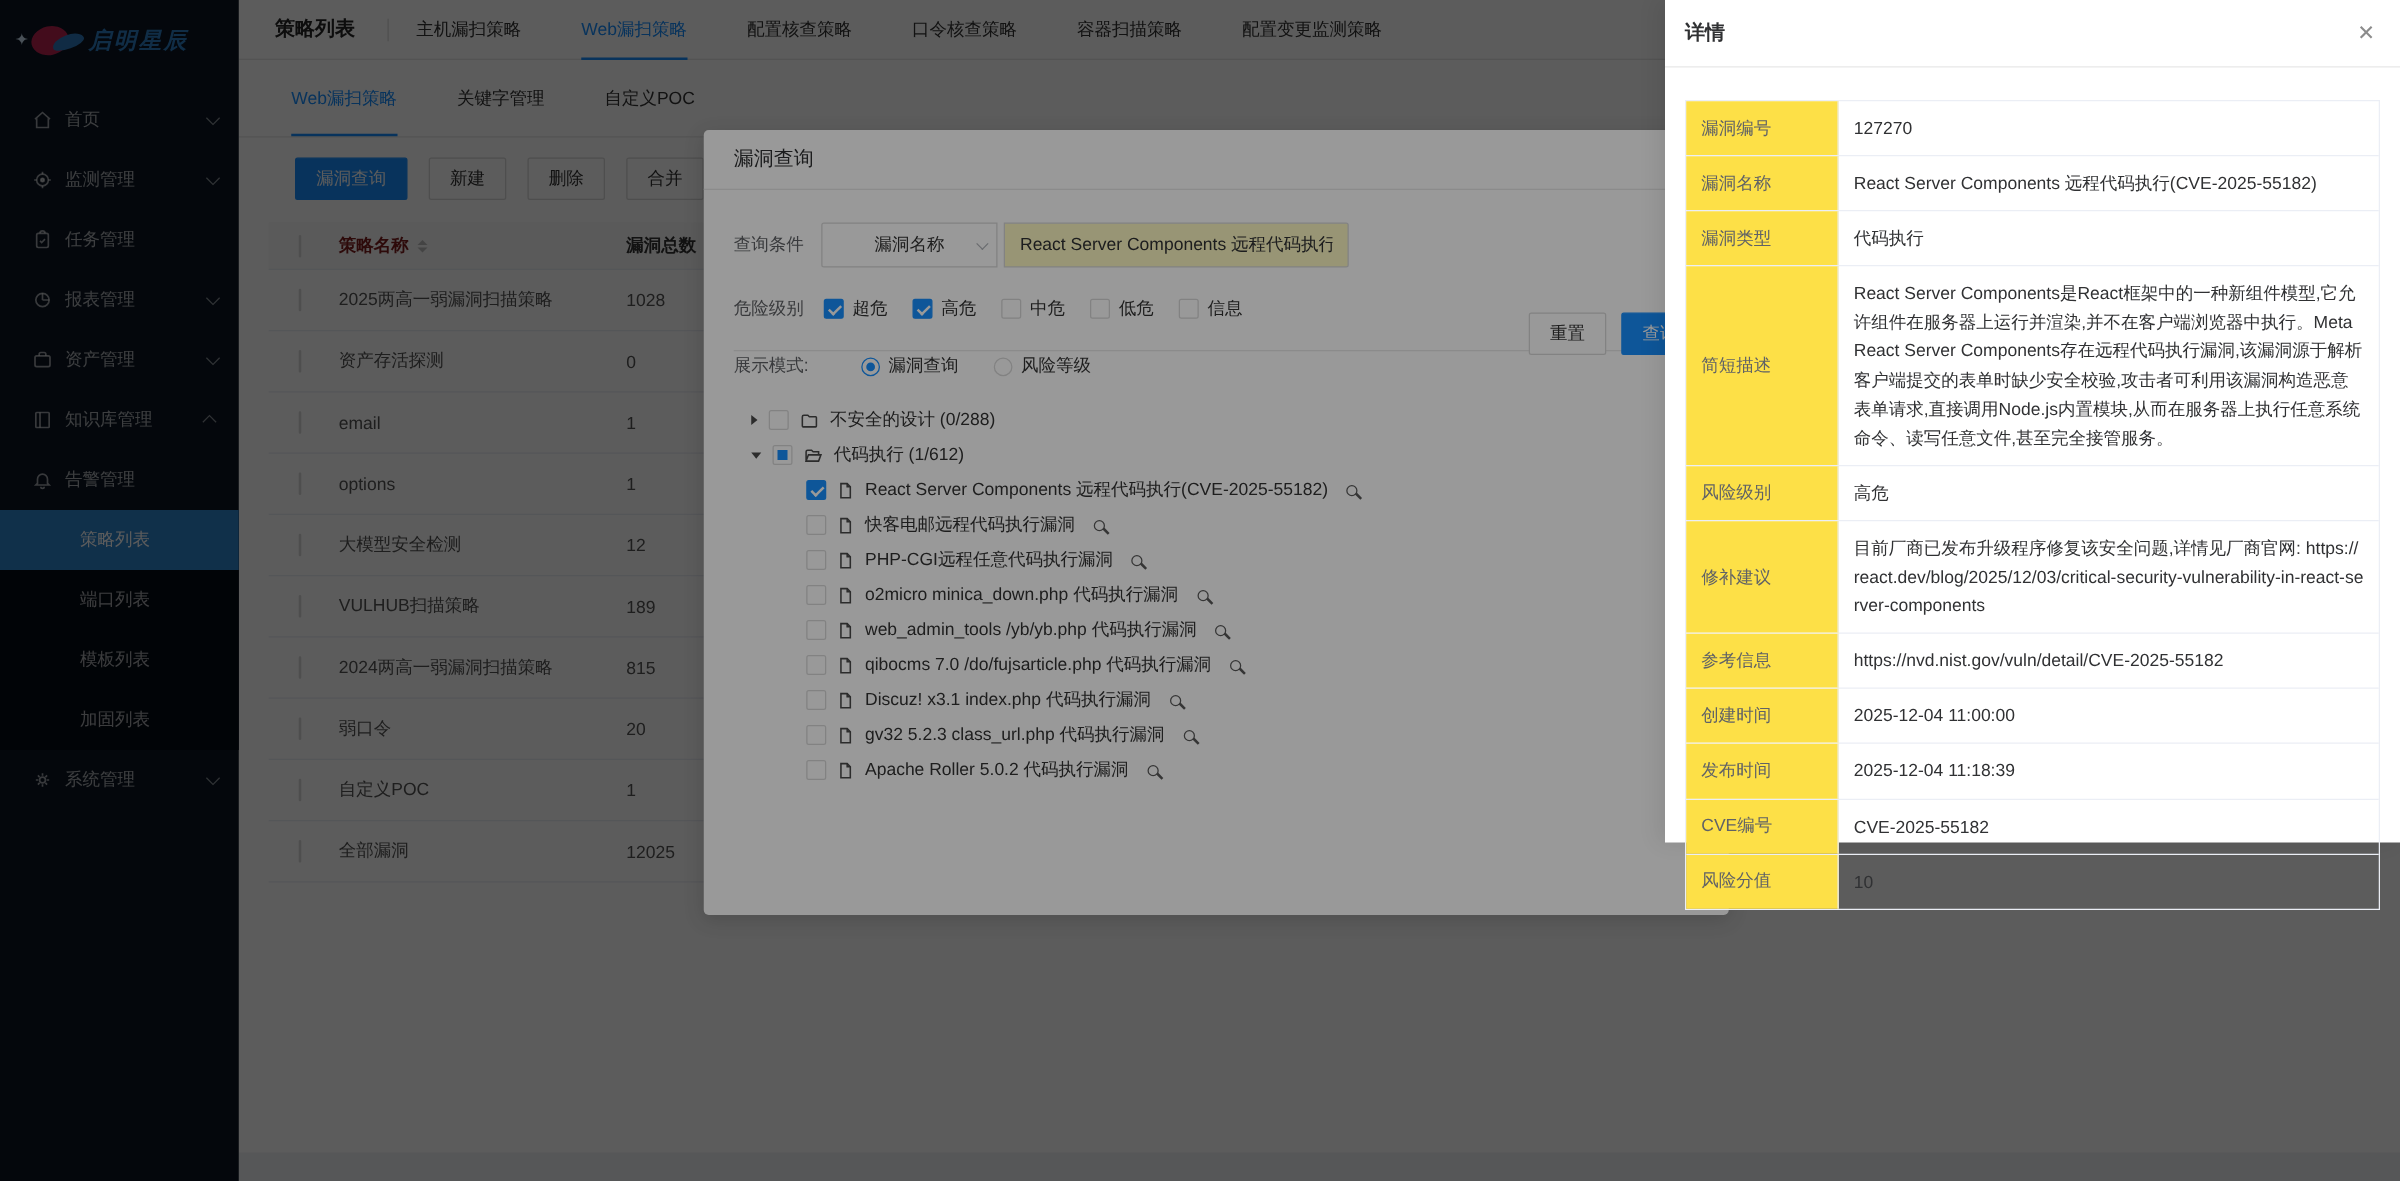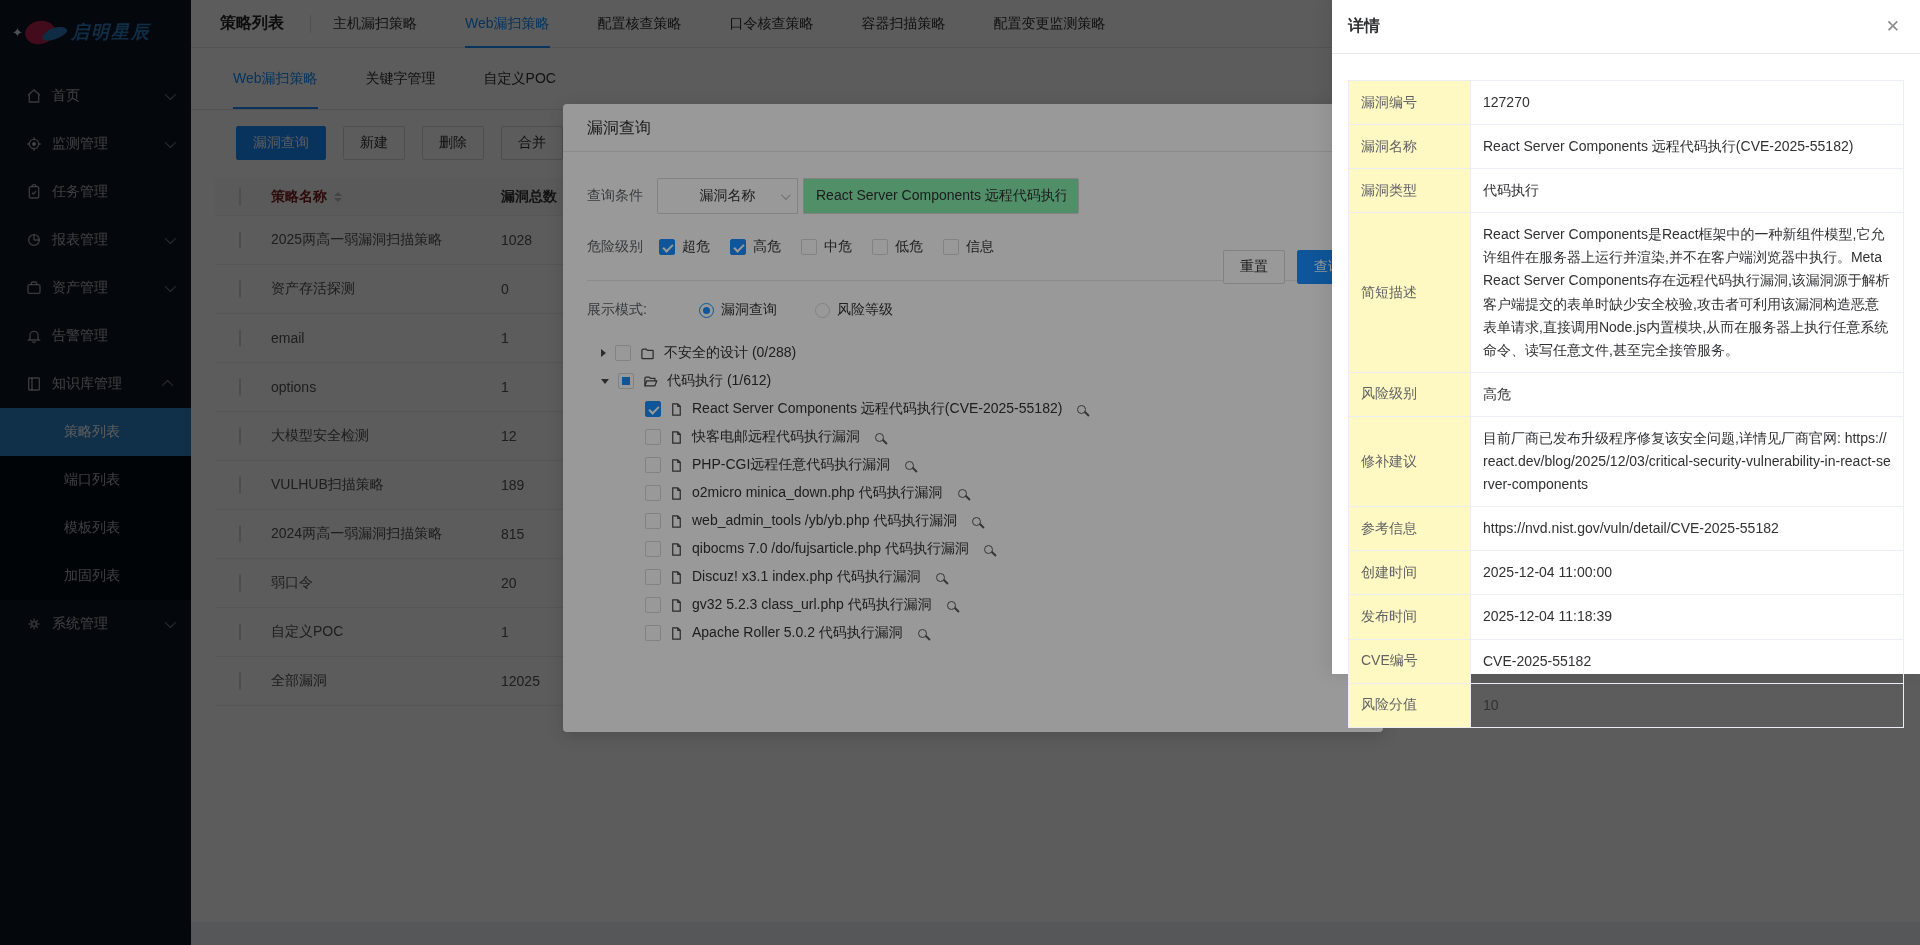--- a/index.html
+++ b/index.html
@@ -67,27 +67,27 @@
   .mask-drawer { z-index:60; }
 
   
   .modal { position:absolute; left:563px; top:104px; width:820px; height:628px; background:#fff; border-radius:4px; z-index:50; box-shadow:0 4px 16px rgba(0,0,0,0.15); }
   .m-head { height:48px; line-height:48px; padding:0 24px; border-bottom:1px solid #e8e8e8; font-size:16px; font-weight:500; color:#303133; }
   .m-body { position:relative; padding:26px 24px 0; }
   .qrow { display:flex; align-items:center; }
   .qlabel { color:#606266; margin-right:14px; white-space:nowrap; }
   .sel { width:141px; height:36px; border:1px solid #d9d9d9; border-radius:2px 0 0 2px; display:flex; align-items:center; justify-content:center; position:relative; color:#333; background:#fff; cursor:pointer; }
   .sel .schev { position:absolute; right:9px; width:7px; height:7px; border-right:1.3px solid #b0b3b8; border-bottom:1.3px solid #b0b3b8; transform:rotate(45deg) translateY(-2px); }
-  .inp { width:276px; height:36px; border:1px solid #d9d9d9; border-radius:0 2px 2px 0; margin-left:5px; padding:0 12px; font-size:14px; color:#303133; font-family:inherit; background:#86efac; }
+  .inp { width:276px; height:36px; border:1px solid #d9d9d9; border-radius:0 2px 2px 0; margin-left:5px; padding:0 12px; font-size:14px; color:#303133; font-family:inherit; background:#fef9c3; }
   .risk-row { margin-top:24px; display:flex; align-items:center; gap:14px; }
   .risk-row .qlabel { margin-right:2px; }
   .ck-item { display:flex; align-items:center; gap:7px; cursor:pointer; color:#333; margin-right:6px; }
   .m-buttons { position:absolute; top:98px; right:24px; display:flex; gap:12px; }
   .m-hr { border:none; border-top:1px solid #e8e8e8; margin:24px 0 0; }
-  .mode-row { margin-top:20px; display:flex; align-items:center; gap:38px; }
+  .mode-row { margin-top:3px; display:flex; align-items:center; gap:28px; }
   .rd-item { display:flex; align-items:center; gap:7px; cursor:pointer; color:#333; }
   .rd { width:15px; height:15px; border:1px solid #d9d9d9; border-radius:50%; background:#fff; position:relative; flex:none; }
   .rd.sel2 { border-color:#1890ff; }
   .rd.sel2::after { content:''; position:absolute; inset:3px; border-radius:50%; background:#1890ff; }
   .tree { margin-top:20px; }
   .trow { height:28px; display:flex; align-items:center; color:#333; }
   .trow.group { padding-left:14px; gap:9px; }
   .trow.leaf { padding-left:58px; gap:8px; }
   .caret { width:0; height:0; border-left:5px solid #4a4a4a; border-top:4px solid transparent; border-bottom:4px solid transparent; flex:none; }
   .caret.open { border-left:4px solid transparent; border-right:4px solid transparent; border-top:5px solid #4a4a4a; border-bottom:none; }
@@ -99,21 +99,21 @@
 
   
   .drawer { position:absolute; right:0; top:0; width:588px; height:674px; background:#fff; z-index:70; box-shadow:-6px 0 16px rgba(0,0,0,0.08); }
   .d-head { height:54px; padding:0 20px 0 16px; display:flex; align-items:center; justify-content:space-between; border-bottom:1px solid #e8e8e8; }
   .d-title { font-size:16px; font-weight:600; color:#303133; }
   .d-close { color:#8c8c8c; font-size:17px; cursor:pointer; line-height:1; }
   .d-body { padding:26px 16px 0; }
   .fields { border:1px solid #ebeef5; }
   .frow { display:flex; border-bottom:1px solid #ebeef5; }
   .frow:last-child { border-bottom:none; }
-  .flabel { width:122px; flex:none; background:#fef9c3; border-right:1px solid #ebeef5; padding:10px 12px; color:#606266; display:flex; align-items:center; }
+  .flabel { width:122px; flex:none; background:#fde047; border-right:1px solid #ebeef5; padding:10px 12px; color:#606266; display:flex; align-items:center; }
   .fvalue { flex:1; padding:10px 12px; color:#303133; line-height:1.65; word-break:break-all; display:flex; align-items:center; }
 </style>
 </head>
 <body>
 
 <div class="screen">
 
   <aside class="sidebar">
     <div class="logo">
       <span class="spark">✦</span>
@@ -166,35 +166,35 @@
               <rect x="3" y="7" width="18" height="13" rx="2"></rect>
               <path d="M8 7V5a2 2 0 0 1 2-2h4a2 2 0 0 1 2 2v2"></path>
             </svg>
           </span>
         <span>资产管理</span>
         <span class="chev down"></span>
       </div>
       <div class="mi">
         <span class="mic">
             <svg viewBox="0 0 24 24" fill="none" stroke="currentColor" stroke-width="2">
+              <rect x="4" y="3" width="16" height="18" rx="1"></rect>
+              <path d="M9 3v18"></path>
+            </svg>
+          </span>
+        <span>知识库管理</span>
+        <span class="chev up"></span>
+      </div>
+      <div class="mi">
+        <span class="mic">
+            <svg viewBox="0 0 24 24" fill="none" stroke="currentColor" stroke-width="2">
               <path d="M6 16v-5a6 6 0 0 1 12 0v5l2 2H4z"></path>
               <path d="M10 20a2 2 0 0 0 4 0"></path>
             </svg>
           </span>
         <span>告警管理</span>
-      </div>
-      <div class="mi">
-        <span class="mic">
-            <svg viewBox="0 0 24 24" fill="none" stroke="currentColor" stroke-width="2">
-              <rect x="4" y="3" width="16" height="18" rx="1"></rect>
-              <path d="M9 3v18"></path>
-            </svg>
-          </span>
-        <span>知识库管理</span>
-        <span class="chev up"></span>
       </div>
       <div class="submenu">
         <div class="smi active">
             <span>策略列表</span>
           </div>
         <div class="smi">
             <span>端口列表</span>
           </div>
         <div class="smi">
             <span>模板列表</span>

